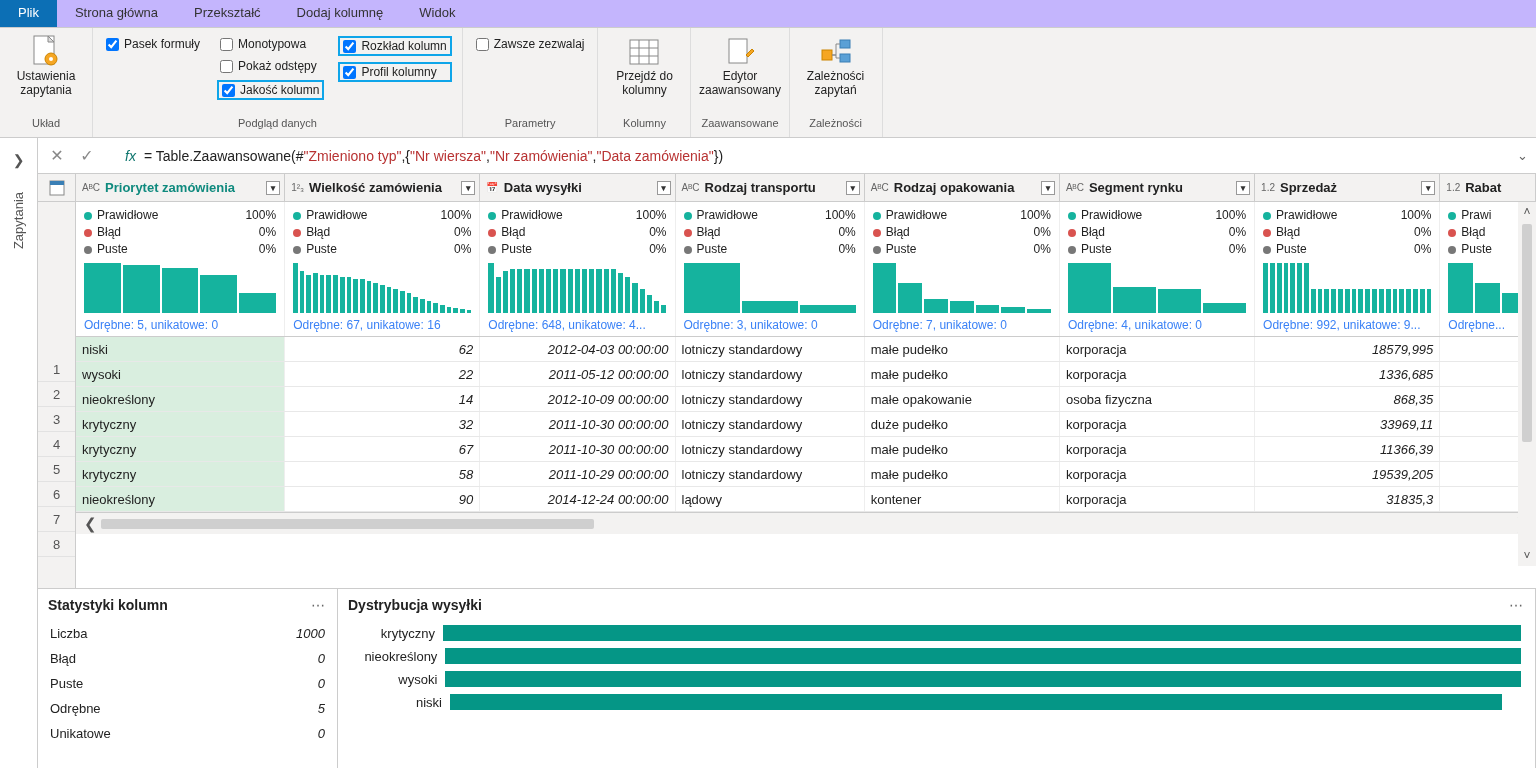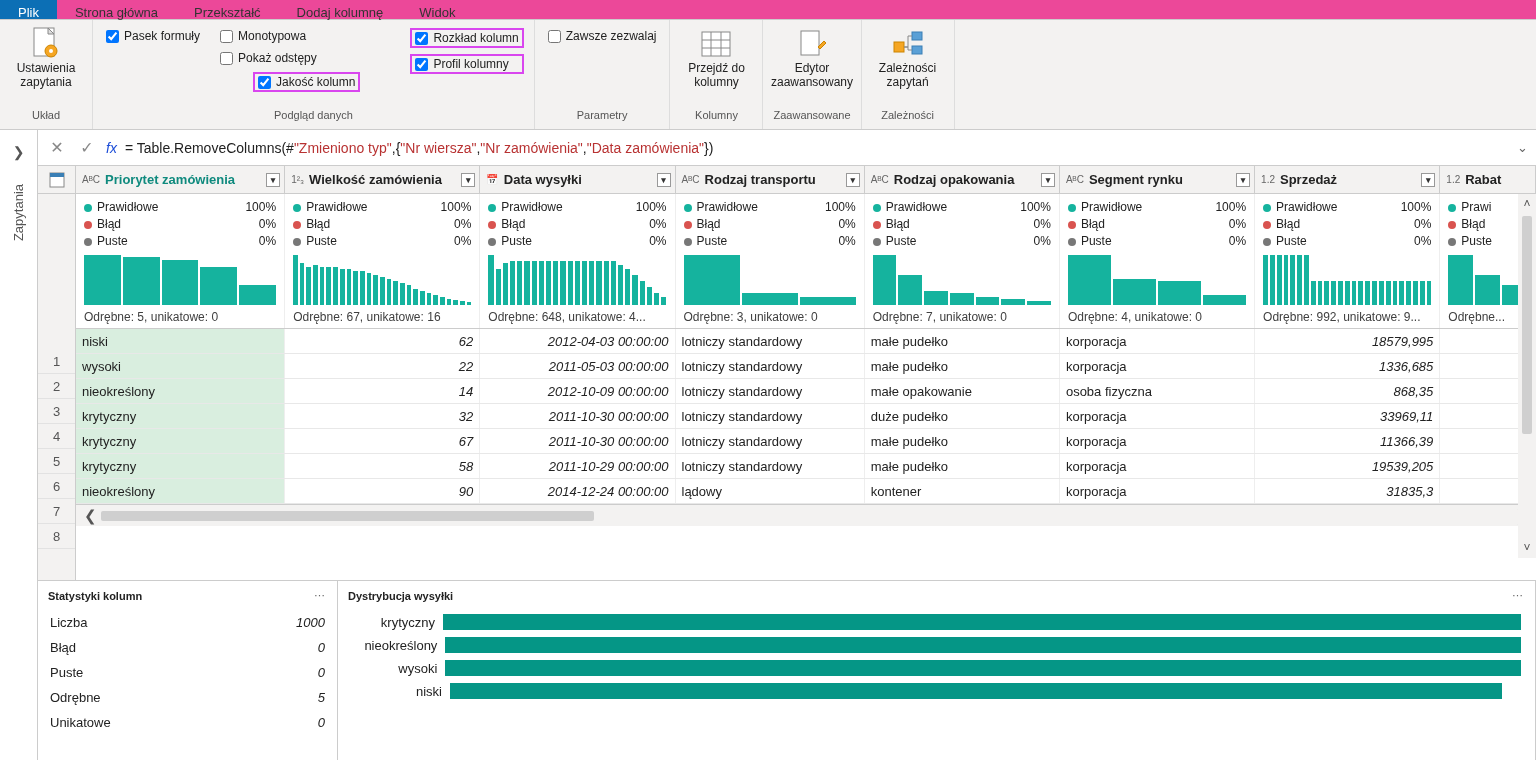--- a/index.html
+++ b/index.html
@@ -1,43 +1,43 @@
 <!DOCTYPE html>
 <html><head>
 <meta charset="utf-8">
 <style>
 * { box-sizing: border-box; margin: 0; padding: 0; font-family: "Segoe UI", Tahoma, sans-serif; }
 body { width: 1536px; height: 768px; background: #fff; overflow: hidden; font-size: 13px; color: #222; }
 
-.tabs { display: flex; background: #ec4899; border-bottom: 1px solid #ccc; height: 20px; }
+.tabs { display: flex; background: #c4b5fd; border-bottom: 1px solid #ccc; height: 28px; }
 .tab { padding: 5px 18px; font-size: 13px; color: #333; cursor: pointer; }
 .tab.active { background: #0c6fb5; color: #fff; }
 
 .ribbon { display: flex; background: #f3f2f1; border-bottom: 1px solid #ccc; height: 110px; }
 .ribbon-group { display: flex; flex-direction: column; align-items: center; border-right: 1px solid #ddd; padding: 4px 10px; }
 .ribbon-group-content { flex: 1; display: flex; align-items: flex-start; gap: 14px; padding-top: 4px; }
 .ribbon-group-label { font-size: 11px; color: #555; padding: 2px 0 4px; }
 .big-btn { display: flex; flex-direction: column; align-items: center; justify-content: center; width: 72px; cursor: pointer; }
 .big-btn .icon { width: 32px; height: 32px; margin-bottom: 2px; display: flex; align-items: center; justify-content: center; }
 .big-btn span { font-size: 12px; text-align: center; line-height: 1.15; }
 .check-col { display: flex; flex-direction: column; gap: 6px; }
 .checkline { display: flex; align-items: center; font-size: 12px; gap: 5px; padding: 1px 3px; }
-.checkline.hl { border: 2px solid #d946ef; margin-left: 36px; }
+.checkline.hl { border: 2px solid #0ea5e9; }
 input[type=checkbox]{ width:13px; height:13px; }
 
 .main-wrap { display: flex; height: calc(100% - 28px - 110px); }
 .side-rail { width: 38px; border-right: 1px solid #ccc; display: flex; flex-direction: column; align-items: center; padding-top: 14px; gap: 24px; }
 .side-rail .chev { font-size: 14px; color: #555; }
 .side-rail .vlabel { writing-mode: vertical-rl; transform: rotate(180deg); font-size: 13px; color: #555; }
 
 .content { flex: 1; display: flex; flex-direction: column; overflow: hidden; }
 
 .formula-bar { display: flex; align-items: center; border-bottom: 1px solid #ccc; height: 36px; padding: 0 8px; gap: 8px; background:#fff; }
 .formula-bar .fbtn { color: #888; font-size: 16px; width: 22px; text-align: center; }
-.formula-bar .fx { font-style: italic; color: #1d4ed8; font-size: 14px; }
+.formula-bar .fx { font-style: italic; color: #0f766e; font-size: 14px; margin-left: 19px; }
 .formula-bar .ftext { flex: 1; font-family: Consolas, monospace; font-size: 14px; display:flex; align-items:center; gap:0; }
 .formula-bar .ftext .red { color: #b83232; }
 .formula-bar .expand { color:#666; font-size:13px; }
 
 .grid-wrap { flex: 1; display: flex; overflow: hidden; }
 .grid-left { width: 38px; background:#f3f2f1; border-right:1px solid #ccc; }
 .grid-left .corner { height: 28px; border-bottom:1px solid #ccc; display:flex; align-items:center; justify-content:center; }
 .grid-left .rownum { height: 25px; display:flex; align-items:center; justify-content:center; font-size:13px; color:#555; border-bottom:1px solid #e2e2e2; background:#f3f2f1; }
 .grid-right { flex:1; overflow:hidden; display:flex; flex-direction:column; position:relative; }
 
@@ -47,40 +47,40 @@
 .colh .dd { position:absolute; right:4px; width:14px; height:14px; border:1px solid #999; background:#fff; font-size:9px; display:flex; align-items:center; justify-content:center; color:#333; }
 .colh.sel { color:#0f8a7e; }
 
 .profile-row { display:flex; border-bottom:1px solid #ccc; background:#fff; }
 .profile-cell { border-right:1px solid #eee; padding:6px 8px 4px; display:flex; flex-direction:column; gap:3px; }
 .stat-line { display:flex; justify-content:space-between; font-size:12px; }
 .dot { display:inline-block; width:8px; height:8px; border-radius:50%; margin-right:5px; vertical-align:middle; }
 .dot.g{background:#15b39e;} .dot.r{background:#d9534f;} .dot.e{background:#777;}
 .dist { display:flex; align-items:flex-end; height:50px; margin-top:4px; gap:2px; }
 .dist div { background:#15b39e; flex:1; }
-.uniq { font-size:12px; color:#404040; margin-top:2px; }
+.uniq { font-size:12px; color:#3b82f6; margin-top:2px; }
 
 .data-rows { }
 .drow { display:flex; height:25px; border-bottom:1px solid #e8e8e8; }
 .dcell { border-right:1px solid #eee; padding:0 6px; display:flex; align-items:center; font-size:13px; overflow:hidden; white-space:nowrap; }
 .dcell.numr { justify-content:flex-end; font-style:italic; }
 .dcell.first { background:#d9eedf; }
 
 .hscroll-row { display:flex; align-items:center; height:22px; background:#f3f2f1; border-top:1px solid #ccc; }
 .hscroll-row .track{ flex:1; display:flex; align-items:center; padding:0 4px; }
 .hscroll-row .arrow{ font-size:15px; color:#555; padding:0 4px; }
 .hscroll-row .bar{ height:10px; background:#cfcfcf; flex:0 0 34%; border-radius:2px; }
 
 .vscroll { position:absolute; right:0; top:28px; width:18px; bottom:22px; background:#f3f2f1; display:flex; flex-direction:column; align-items:center; }
 .vscroll .arrow{ font-size:12px; color:#555; padding:3px 0; }
 .vscroll .bar{ width:10px; flex:0 0 60%; background:#cfcfcf; border-radius:2px; margin-top:2px; }
 
 .bottom-panels { display:flex; border-top:1px solid #ccc; height:180px; }
 .panel { border-right:1px solid #ccc; display:flex; flex-direction:column; }
-.panel-hdr { display:flex; justify-content:space-between; align-items:flex-end; padding:8px 10px; font-weight:600; font-size:11px; }
+.panel-hdr { display:flex; justify-content:space-between; align-items:flex-end; padding:8px 10px; font-weight:600; font-size:14px; }
 .panel-hdr .dots { color:#666; letter-spacing:2px; font-weight:400; }
 .stat-panel { width:300px; }
 .stat-body { padding:0 12px;text-align:right; }
 .stat-body .sline { display:flex; justify-content:space-between; font-size:13px; padding:5px 0; }
 .dist-panel { flex:1; }
 .dist-body { padding:4px 14px 8px; display:flex; flex-direction:column; gap:7px; }
 .hbar-row { display:flex; align-items:center; gap:8px; }
 .hbar-row .lbl { width:90px; text-align:right; font-size:13px; }
 .hbar-row .bar { height:16px; background:#059686; }
 
@@ -224,21 +224,21 @@
     <div class="chev">❯</div>
     <div class="vlabel">Zapytania</div>
   </div>
 
   <div class="content">
     <div class="formula-bar">
       <span class="fbtn">✕</span>
       <span class="fbtn">✓</span>
       <span class="fx">fx</span>
       <div class="ftext">
-        <span>= Table.RemoveColumns(#</span>
+        <span>= Table.Zaawansowane(#</span>
           <span class="red">"Zmieniono typ"</span>
           <span>,{</span>
           <span class="red">"Nr wiersza"</span>
           <span>, </span>
           <span class="red">"Nr zamówienia"</span>
           <span>, </span>
           <span class="red">"Data zamówienia"</span>
           <span>})</span>
       </div>
       <span class="expand">⌄</span>
@@ -550,21 +550,21 @@
               <div class="dcell numr w3">2012-04-03 00:00:00</div>
               <div class="dcell w4">lotniczy standardowy</div>
               <div class="dcell w5">małe pudełko</div>
               <div class="dcell w6">korporacja</div>
               <div class="dcell numr w7">18579,995</div>
               <div class="dcell w8"></div>
             </div>
             <div class="drow">
               <div class="dcell first w1">wysoki</div>
               <div class="dcell numr w2">22</div>
-              <div class="dcell numr w3">2011-05-03 00:00:00</div>
+              <div class="dcell numr w3">2011-05-12 00:00:00</div>
               <div class="dcell w4">lotniczy standardowy</div>
               <div class="dcell w5">małe pudełko</div>
               <div class="dcell w6">korporacja</div>
               <div class="dcell numr w7">1336,685</div>
               <div class="dcell w8"></div>
             </div>
             <div class="drow">
               <div class="dcell first w1">nieokreślony</div>
               <div class="dcell numr w2">14</div>
               <div class="dcell numr w3">2012-10-09 00:00:00</div>

